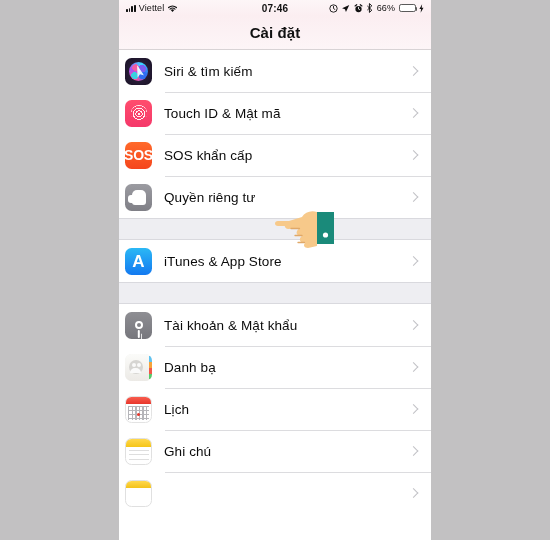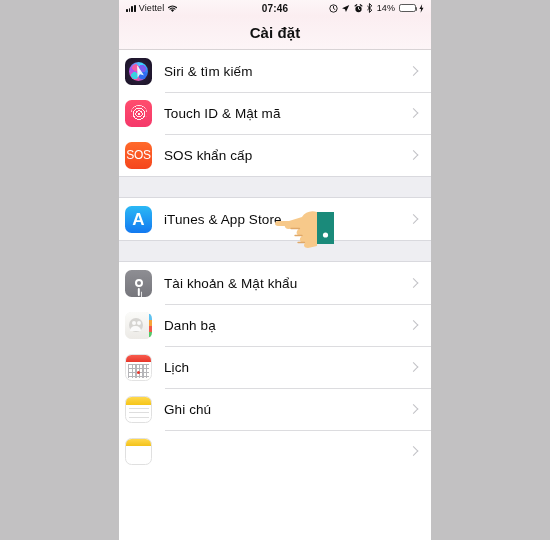--- a/index.html
+++ b/index.html
@@ -116,21 +116,21 @@
     background:linear-gradient(180deg,#ffffff,#cfe9ff);
     clip-path:polygon(50% 0%, 100% 100%, 50% 78%, 0% 100%);
   }
   .ic-touchid{ background:linear-gradient(180deg,#ff4d6d 0%,#f5386a 100%); }
   .ic-touchid .fp{
     width:16px;height:16px;border-radius:50%;
     background:
       repeating-radial-gradient(circle at 50% 55%, rgba(255,255,255,.92) 0 1px, rgba(255,255,255,0) 1px 2.6px);
   }
   .ic-sos{ background:linear-gradient(180deg,#ff6a2b 0%,#f5451d 100%);
-           color:#fff; font-size:12px; font-weight:400; letter-spacing:-.2px; }
+           color:#fff; font-size:14px; font-weight:700; letter-spacing:-.2px; }
   .ic-battery{ background:linear-gradient(180deg,#57e06a 0%,#32cd4a 100%); }
   .ic-battery .bb{
     width:17px;height:10px;border:1.7px solid #fff;border-radius:2.6px;position:relative;
   }
   .ic-battery .bb::after{
     content:"";position:absolute;right:-3.2px;top:2.2px;width:2px;height:4px;
     background:#fff;border-radius:0 1px 1px 0;
   }
   .ic-privacy{ background:linear-gradient(180deg,#9b9ba1 0%,#7f7f86 100%); }
   .ic-privacy .hand{
@@ -245,21 +245,21 @@
           <path d="M9.2 1.1 L1.2 4.6 L4.4 5.7 L5.5 8.9 Z" fill="#111"></path>
         </svg>
         <svg width="9" height="9" viewBox="0 0 10 10">
           <circle cx="5" cy="5.6" r="3.5" fill="#111"></circle>
           <path d="M1.2 2.2 L3.0 0.8 M8.8 2.2 L7.0 0.8" stroke="#111" stroke-width="1.3" stroke-linecap="round"></path>
           <path d="M5 3.6 L5 5.6 L6.3 6.3" stroke="#fff" stroke-width=".9" fill="none" stroke-linecap="round"></path>
         </svg>
         <svg width="7" height="10" viewBox="0 0 7 10">
           <path d="M3.4 0.6 L5.8 2.8 L1.4 7.0 M3.4 9.4 L5.8 7.2 L1.4 3.0 M3.4 0.6 L3.4 9.4" stroke="#111" stroke-width="1" fill="none" stroke-linejoin="round"></path>
         </svg>
-        <span class="battery-pct">14%</span>
+        <span class="battery-pct">66%</span>
         <span class="battery-shell">
           <span class="battery-fill" style="width:66%"></span>
         </span>
         <svg width="5" height="9" viewBox="0 0 5 9">
           <path d="M3.1 0.3 L0.4 5.0 L2.1 5.0 L1.6 8.7 L4.5 3.8 L2.7 3.8 Z" fill="#111"></path>
         </svg>
       </div>
     </div>
 
     <div id="nav-bar">
@@ -286,20 +286,27 @@
           <span class="chevron"></span>
         </div>
 
         <div class="row">
           <span class="row-icon ic-sos">SOS</span>
           <span class="row-label">SOS khẩn cấp</span>
           <span class="chevron"></span>
         </div>
 
 
+        <div class="row">
+          <span class="row-icon ic-privacy">
+              <span class="hand"></span>
+            </span>
+          <span class="row-label">Quyền riêng tư</span>
+          <span class="chevron"></span>
+        </div>
 
       </div>
 
       <div class="gap"></div>
 
       <div class="section">
         <div class="row">
           <span class="row-icon ic-appstore">
             <span class="a">A</span>
           </span>

